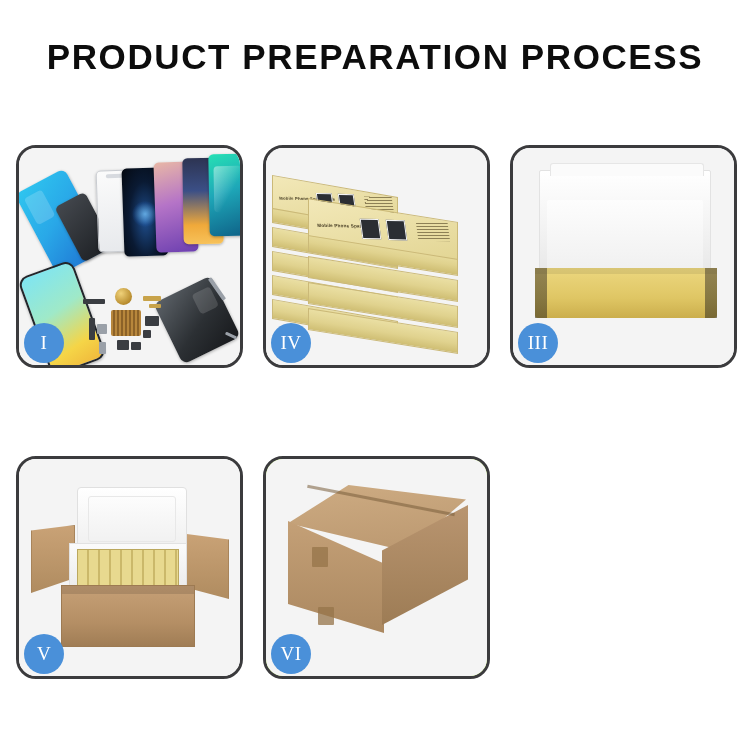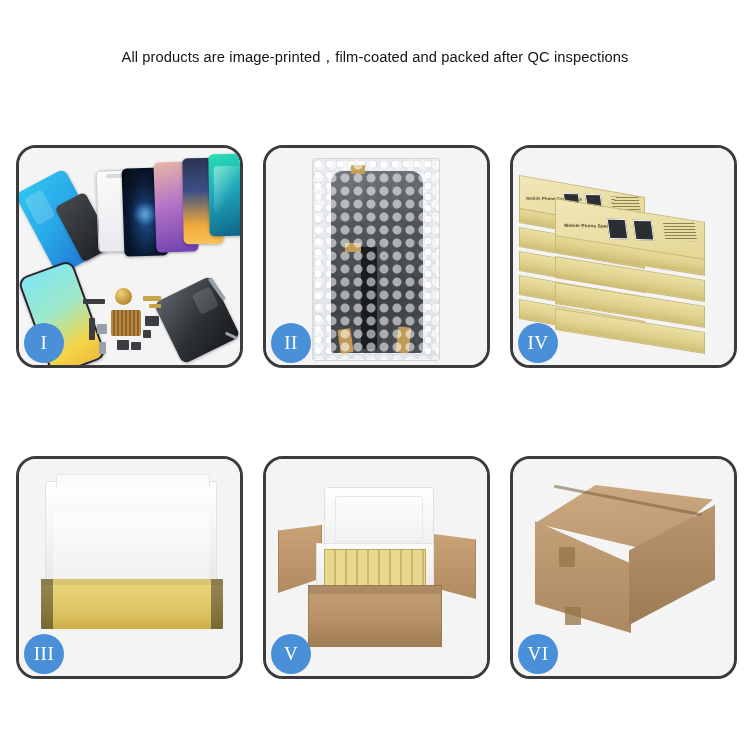--- a/index.html
+++ b/index.html
@@ -357,21 +357,21 @@
   .c6-tape {
     position: absolute;
     background: rgba(150,116,74,.75);
     border-radius: 1px;
   }
 </style>
 </head>
 <body>
 
 <div id="header">
-  <div id="page-subtitle">All products are image-printed，film-coated and packed after QC inspections</div>
+  <div id="page-title">PRODUCT PREPARATION PROCESS</div>
 </div>
 
 <div id="grid">
 
   <div class="panel p1">
     <div class="photo">
       <div class="ph ph-blue-back"></div>
       <div class="ph ph-dark-small"></div>
       <div class="ph ph-glass"></div>
       <div class="ph ph-black"></div>
@@ -391,34 +391,20 @@
       <div class="part" style="left:124px;top:182px;width:8px;height:8px;"></div>
       <div class="part light" style="left:80px;top:194px;width:7px;height:12px;"></div>
       <div class="part" style="left:98px;top:192px;width:12px;height:10px;"></div>
       <div class="part" style="left:112px;top:194px;width:10px;height:8px;"></div>
       <div class="part light" style="left:196px;top:128px;width:4px;height:26px;transform:rotate(-35deg);"></div>
       <div class="part light" style="left:206px;top:186px;width:12px;height:3px;transform:rotate(25deg);"></div>
     </div>
     <div class="badge">I</div>
   </div>
 
-  <div class="panel p2">
-    <div class="photo">
-      <div class="bubblebag">
-        <div class="screen-inside"></div>
-        <div class="flex-strip"></div>
-        <div class="tape" style="left:38px;top:6px;width:14px;height:9px;"></div>
-        <div class="tape" style="left:32px;top:84px;width:16px;height:9px;"></div>
-        <div class="tape" style="left:26px;top:170px;width:13px;height:24px;transform:rotate(-8deg);"></div>
-        <div class="tape" style="left:84px;top:168px;width:13px;height:26px;transform:rotate(6deg);"></div>
-        <div class="bubble-overlay"></div>
-      </div>
-    </div>
-    <div class="badge">II</div>
-  </div>
 
   <div class="panel p4">
     <div class="photo">
 
       <div class="stack-box" style="left:6px;top:66px;width:126px;height:20px;transform:skewY(10deg);"></div>
       <div class="stack-box" style="left:6px;top:90px;width:126px;height:20px;transform:skewY(10deg);"></div>
       <div class="stack-box" style="left:6px;top:114px;width:126px;height:20px;transform:skewY(10deg);"></div>
       <div class="stack-box" style="left:6px;top:138px;width:126px;height:20px;transform:skewY(10deg);"></div>
       <div class="stack-box" style="left:6px;top:162px;width:126px;height:20px;transform:skewY(10deg);"></div>
 

